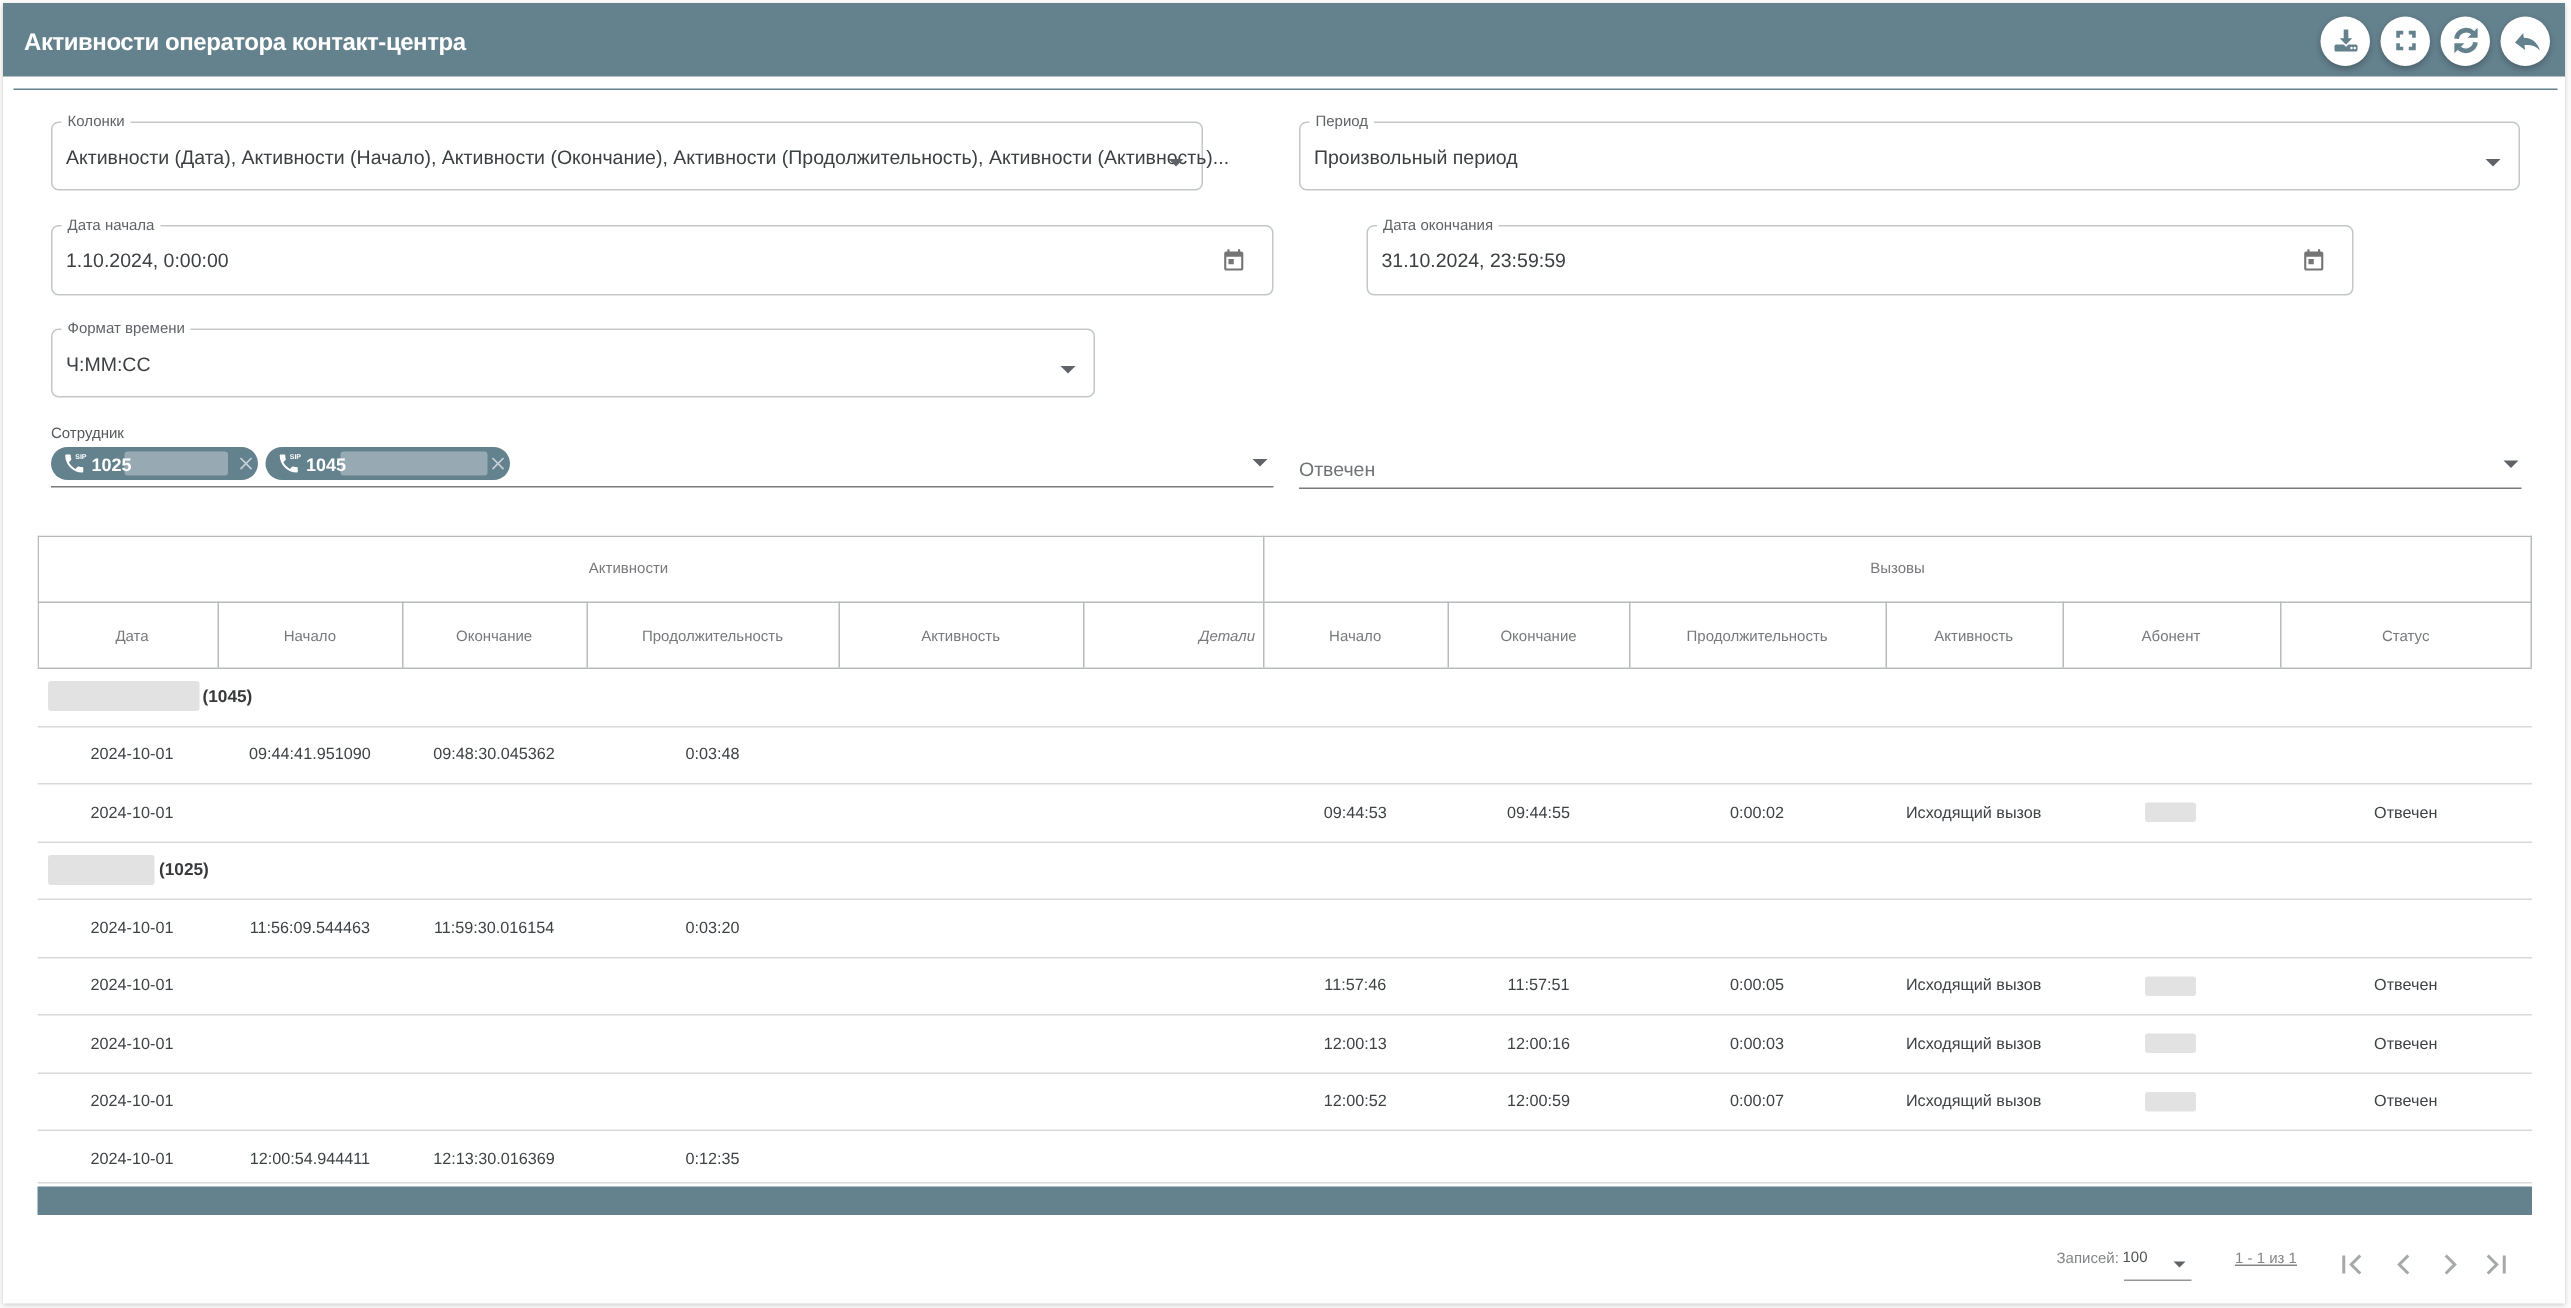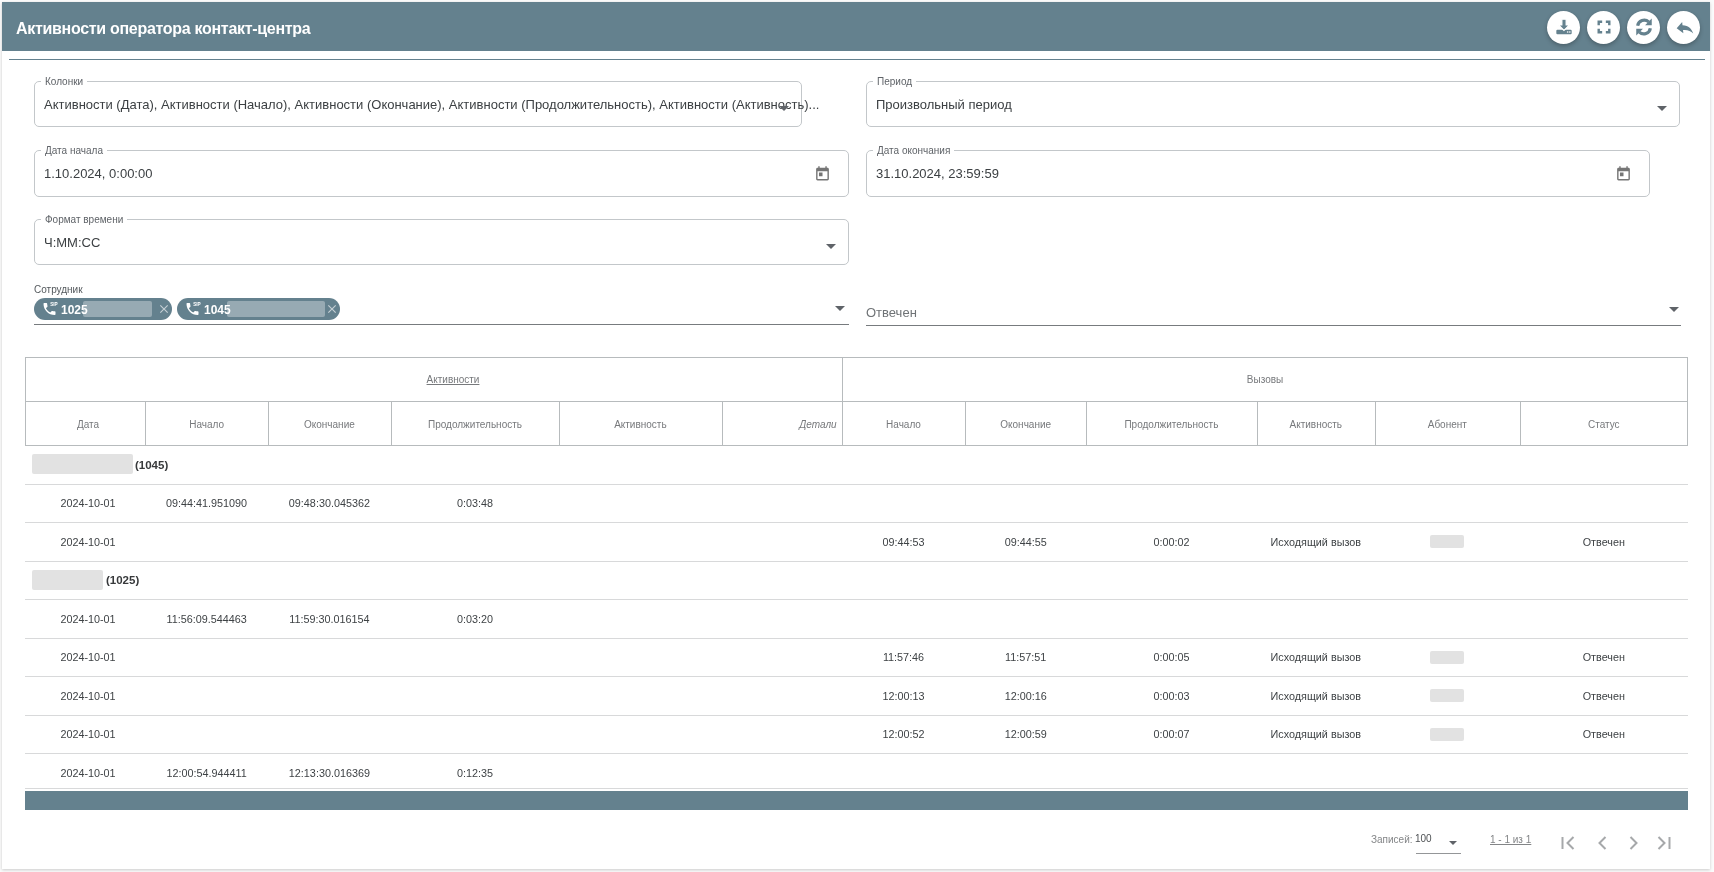--- a/index.html
+++ b/index.html
@@ -88,28 +88,28 @@
   <div class="val">Произвольный период</div>
   <span class="caret" style="right:12px; top:24px;"></span>
 </div>
 <div class="ofield" style="left:34px; top:150px; width:815px; height:47px;">
   <span class="lbl">Дата начала</span>
   <div class="val">1.10.2024, 0:00:00</div>
   <svg class="abs" style="right:17px; top:14px;" width="17" height="18" viewBox="0 0 24 24" fill="#757575">
       <path d="M19 3h-1V1h-2v2H8V1H6v2H5c-1.11 0-2 .9-2 2v14c0 1.1.89 2 2 2h14c1.1 0 2-.9 2-2V5c0-1.1-.9-2-2-2zm0 16H5V8h14v11zM7 10h5v5H7z"></path>
     </svg>
 </div>
-<div class="ofield" style="left:866px; top:150px; width:784px; height:47px;">
+<div class="ofield" style="left:911px; top:150px; width:658px; height:47px;">
   <span class="lbl">Дата окончания</span>
   <div class="val">31.10.2024, 23:59:59</div>
   <svg class="abs" style="right:17px; top:14px;" width="17" height="18" viewBox="0 0 24 24" fill="#757575">
       <path d="M19 3h-1V1h-2v2H8V1H6v2H5c-1.11 0-2 .9-2 2v14c0 1.1.89 2 2 2h14c1.1 0 2-.9 2-2V5c0-1.1-.9-2-2-2zm0 16H5V8h14v11zM7 10h5v5H7z"></path>
     </svg>
 </div>
-<div class="ofield" style="left:34px; top:219px; width:815px; height:46px;">
+<div class="ofield" style="left:34px; top:219px; width:696px; height:46px;">
   <span class="lbl">Формат времени</span>
   <div class="val">Ч:ММ:СС</div>
   <span class="caret" style="right:12px; top:24px;"></span>
 </div>
 
 <span class="pgtxt" style="left:34px; top:284px; color:#54595d; font-size:10px;">Сотрудник</span>
 <div class="ufield" style="left:34px; top:298px; width:815px; height:27px;"></div>
 <span class="caret" style="left:835px; top:306px;"></span>
 
 <span class="pgtxt" style="left:866px; top:305px; color:#6f7376; font-size:13px;">Отвечен</span>
@@ -149,21 +149,21 @@
 <div class="tline" style="left:120.4px;top:44px;width:1px;height:44px;"></div>
 <div class="tline" style="left:242.7px;top:44px;width:1px;height:44px;"></div>
 <div class="tline" style="left:366.0px;top:44px;width:1px;height:44px;"></div>
 <div class="tline" style="left:534.0px;top:44px;width:1px;height:44px;"></div>
 <div class="tline" style="left:696.8px;top:44px;width:1px;height:44px;"></div>
 <div class="tline" style="left:940.1px;top:44px;width:1px;height:44px;"></div>
 <div class="tline" style="left:1061.3px;top:44px;width:1px;height:44px;"></div>
 <div class="tline" style="left:1231.5px;top:44px;width:1px;height:44px;"></div>
 <div class="tline" style="left:1350.1px;top:44px;width:1px;height:44px;"></div>
 <div class="tline" style="left:1494.5px;top:44px;width:1px;height:44px;"></div>
-<div class="hcell" style="left:428px;top:17px;text-decoration:underline;">Активности</div>
+<div class="hcell" style="left:394px;top:17px;">Активности</div>
 <div class="hcell" style="left:1240.0px;top:17px;">Вызовы</div>
 <div class="hcell" style="left:63px;top:62px;">Дата</div>
 <div class="hcell" style="left:181.6px;top:62px;">Начало</div>
 <div class="hcell" style="left:304.4px;top:62px;">Окончание</div>
 <div class="hcell" style="left:450.0px;top:62px;">Продолжительность</div>
 <div class="hcell" style="left:615.4px;top:62px;">Активность</div>
 <div class="hcell" style="left:793px;top:62px;font-style:italic;">Детали</div>
 <div class="hcell" style="left:878.5px;top:62px;">Начало</div>
 <div class="hcell" style="left:1000.7px;top:62px;">Окончание</div>
 <div class="hcell" style="left:1146.4px;top:62px;">Продолжительность</div>

